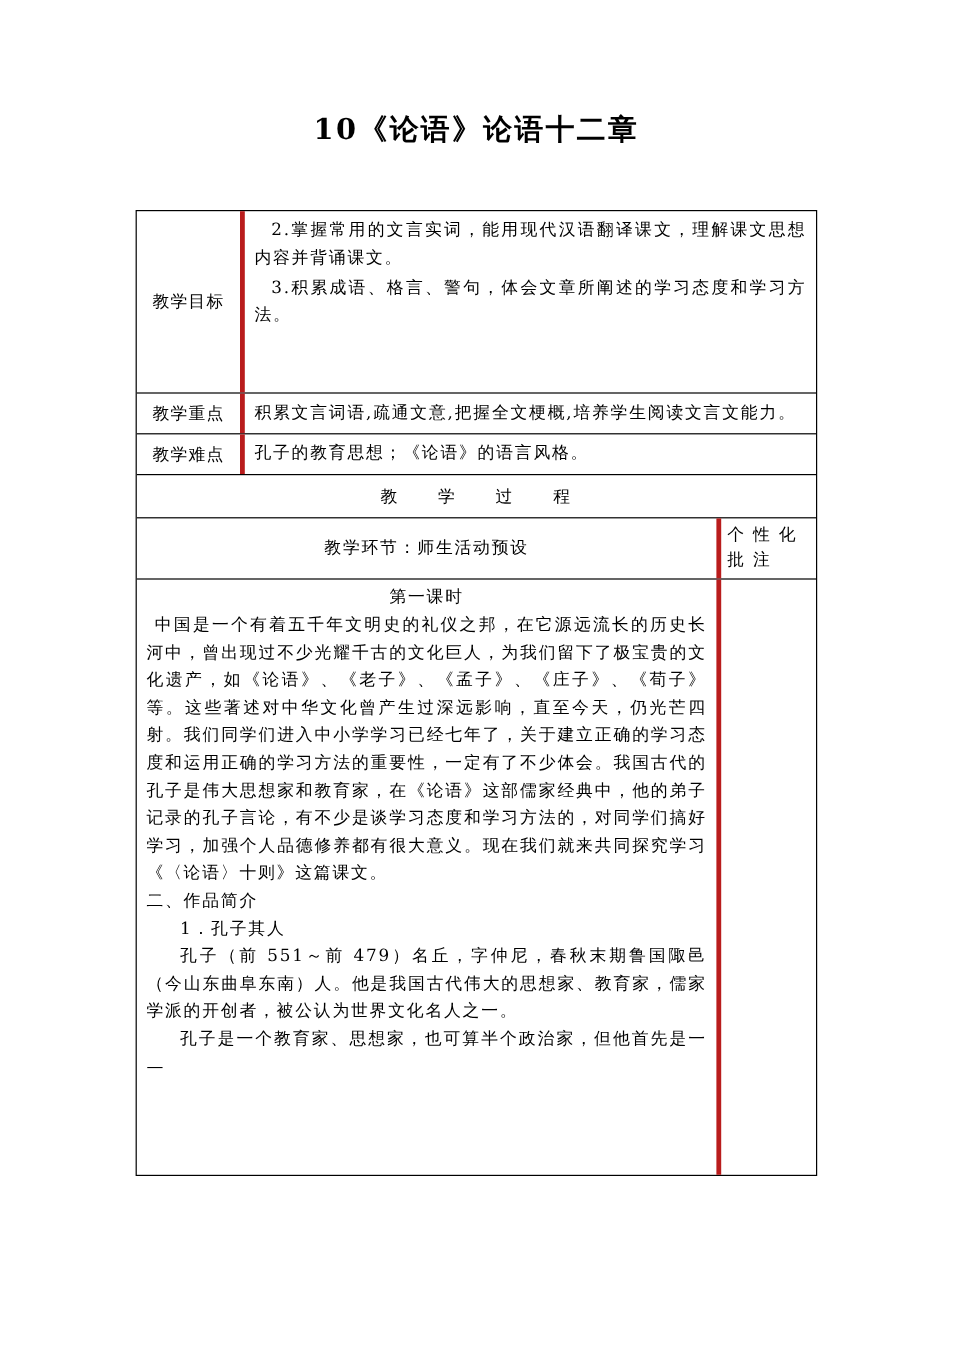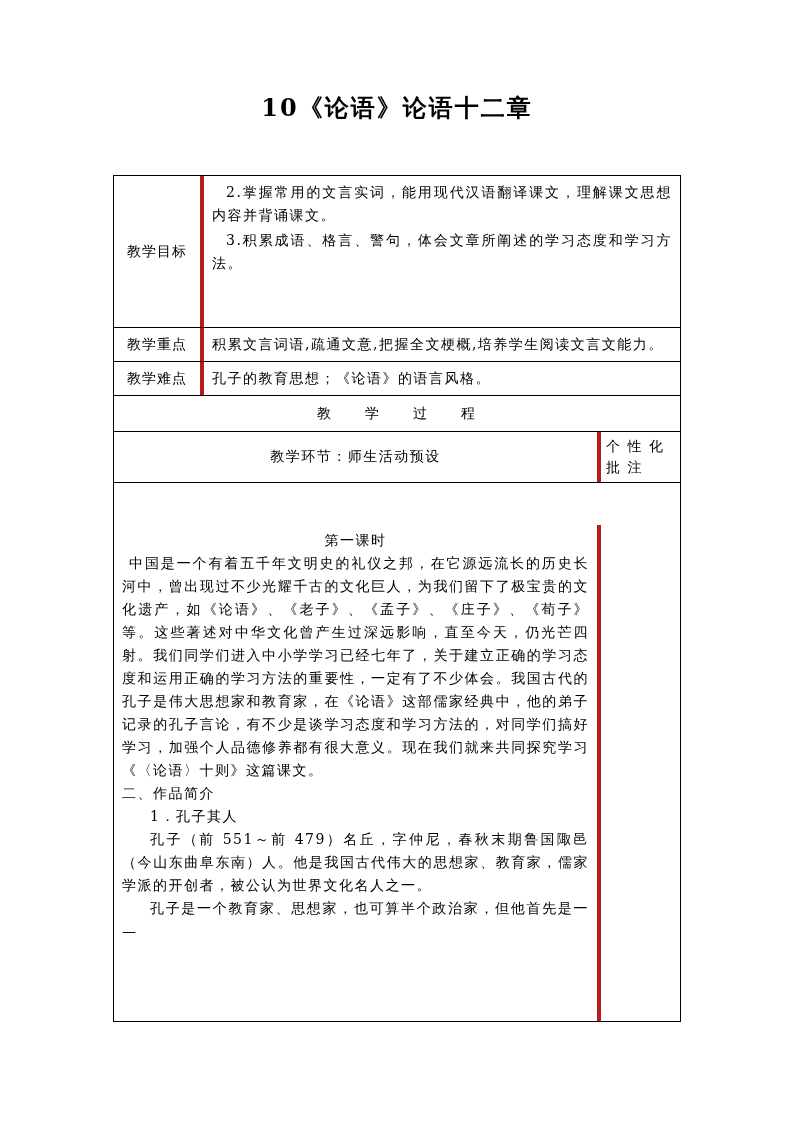--- a/index.html
+++ b/index.html
@@ -12,21 +12,21 @@
   .sheet { position: relative; width: 794px; height: 1123px; overflow: hidden; background: #fff; }
   .title {
     position: absolute; top: 92px; left: 0; width: 100%;
     text-align: center; font-size: 24px; font-weight: bold; letter-spacing: 2px;
   }
   .tbl {
     position: absolute; left: 113px; top: 175px; width: 568px;
     border: 1px solid #000; font-size: 14px;
   }
   .row { display: flex; border-bottom: 1px solid #000; align-items: stretch; }
-  .row:last-child { border-bottom: none; margin-top: 42px; }
+  .row:last-child { border-bottom: none; }
   .cell { border-right: 4px solid #b91c1c; }
   .row .cell:last-child { border-right: none; }
   .label {
     flex: 0 0 90px; display: flex; align-items: center; justify-content: center;
     letter-spacing: 1px; text-align: center; padding: 2px;
   }
   .content {
     flex: 1 1 auto; padding: 5px 8px;
     line-height: 23px; letter-spacing: 1.5px; text-align: justify;
   }

